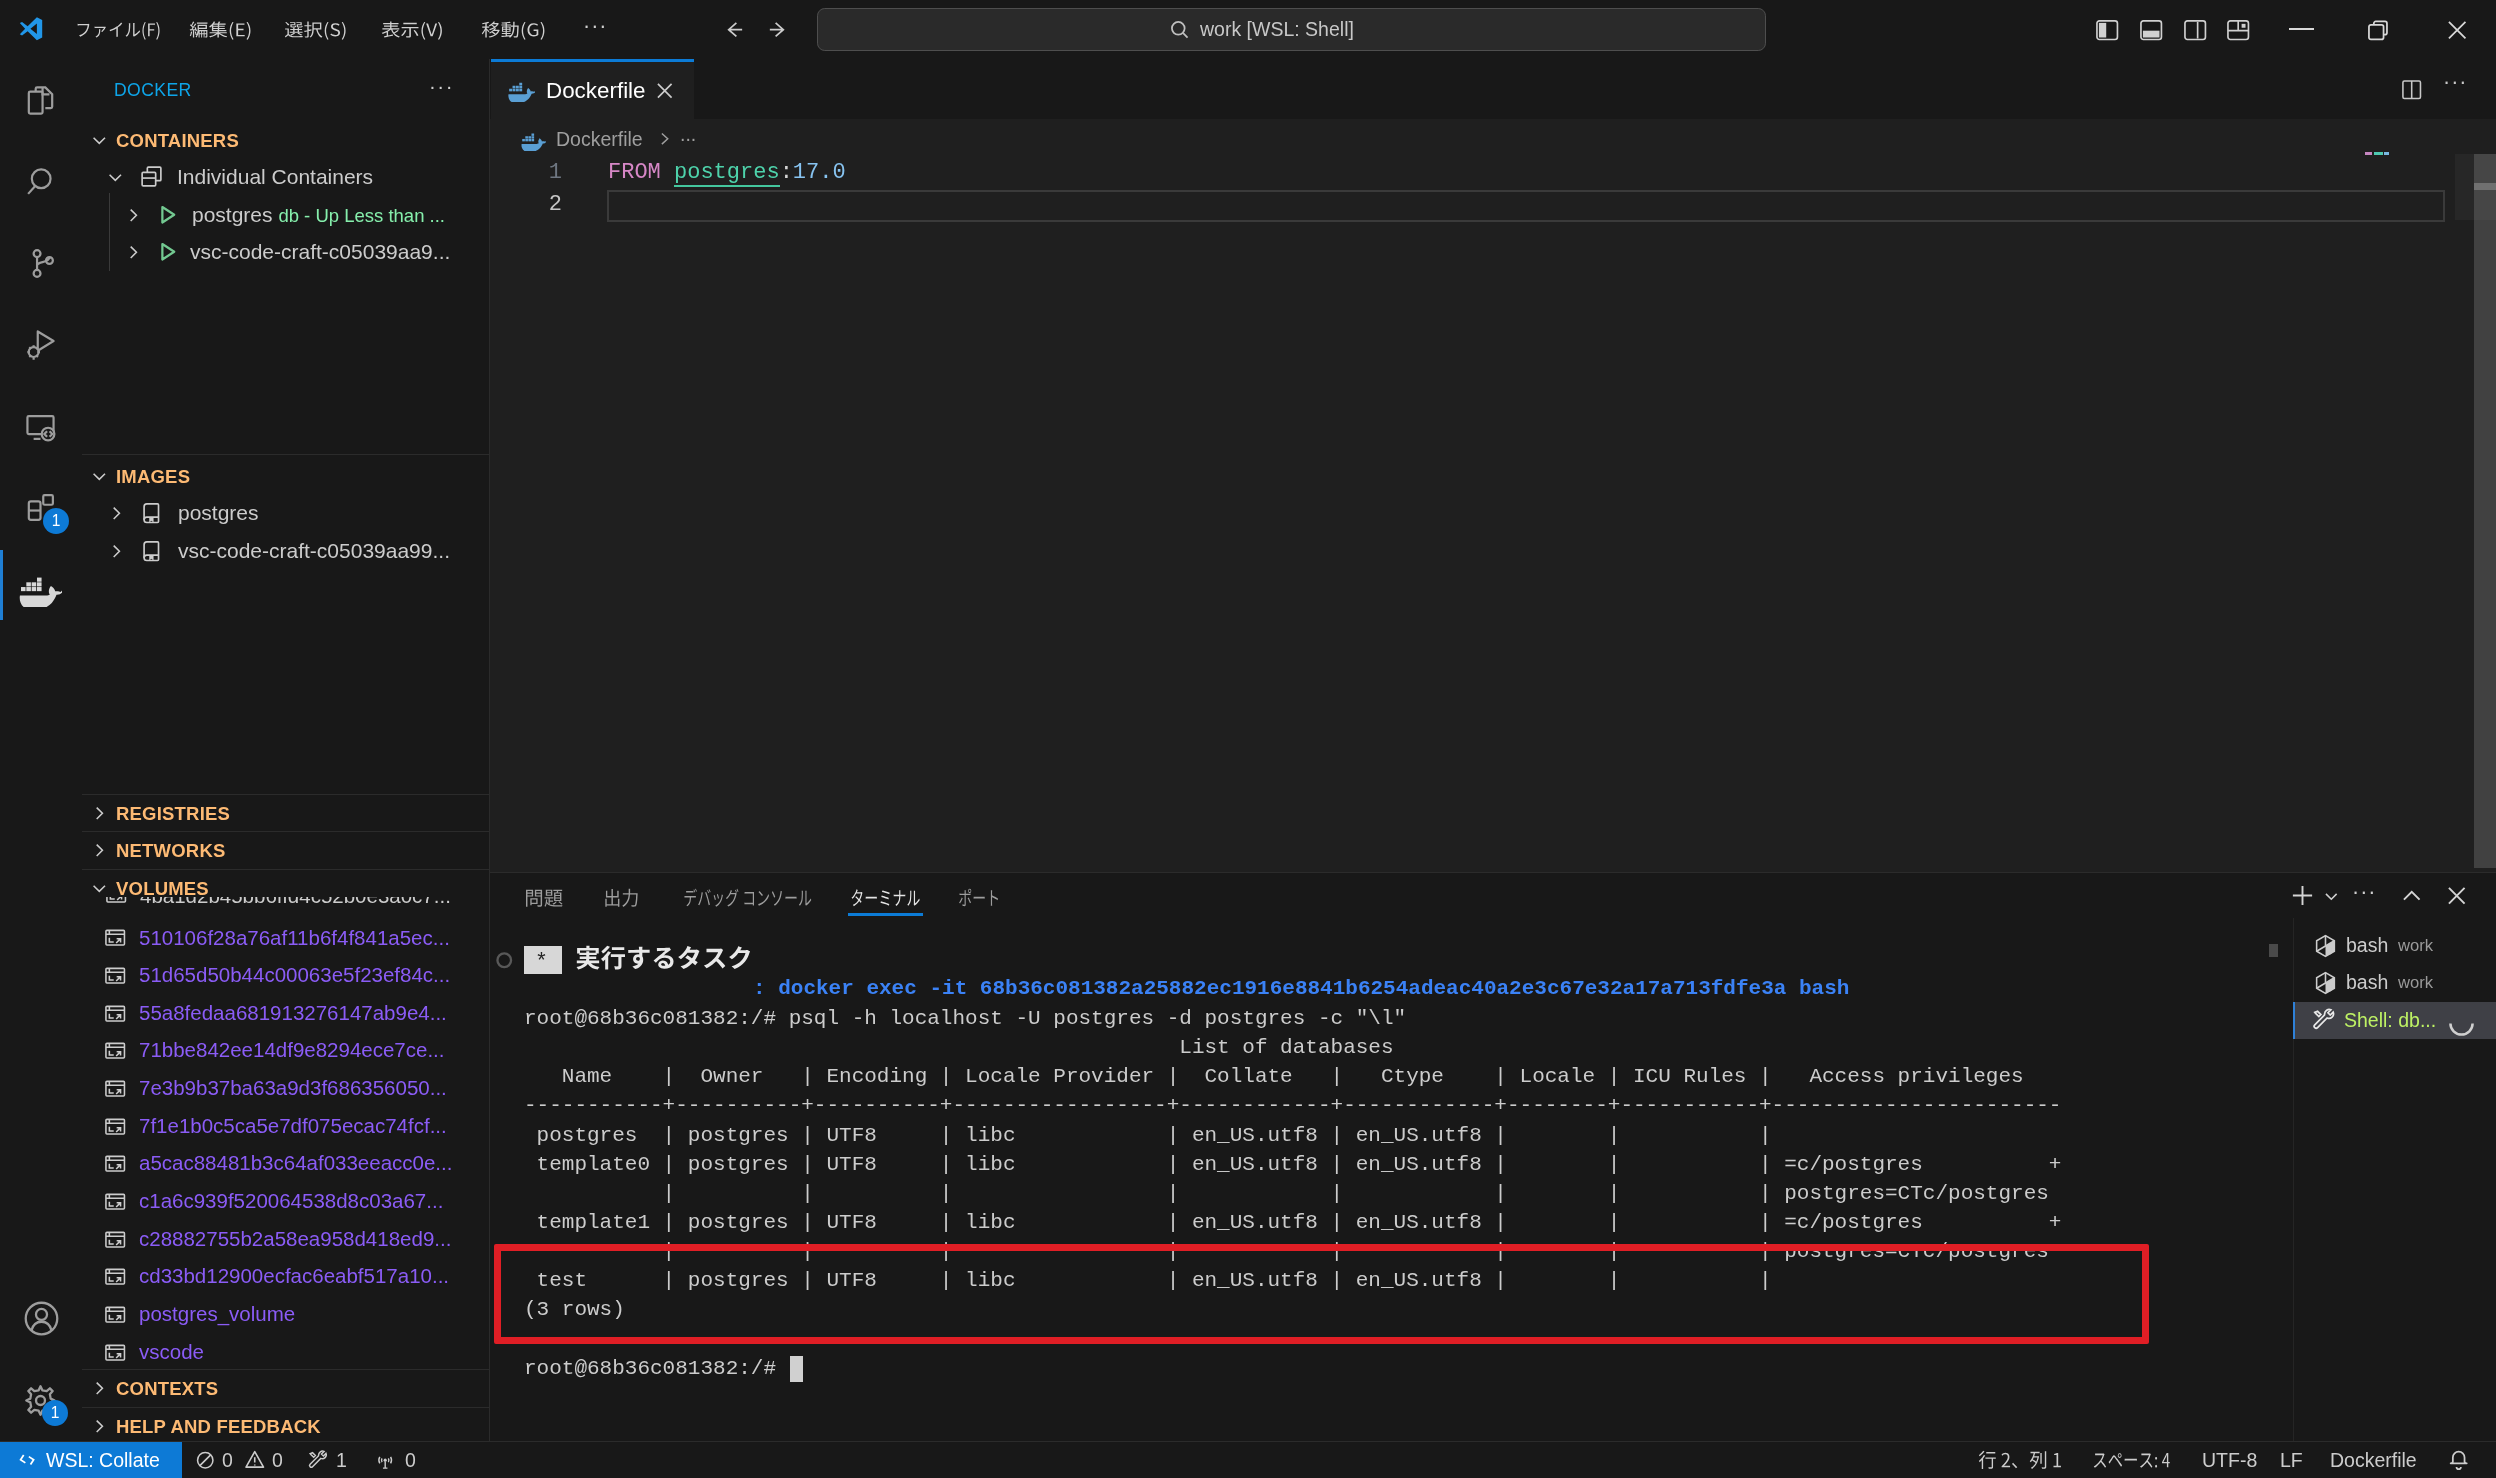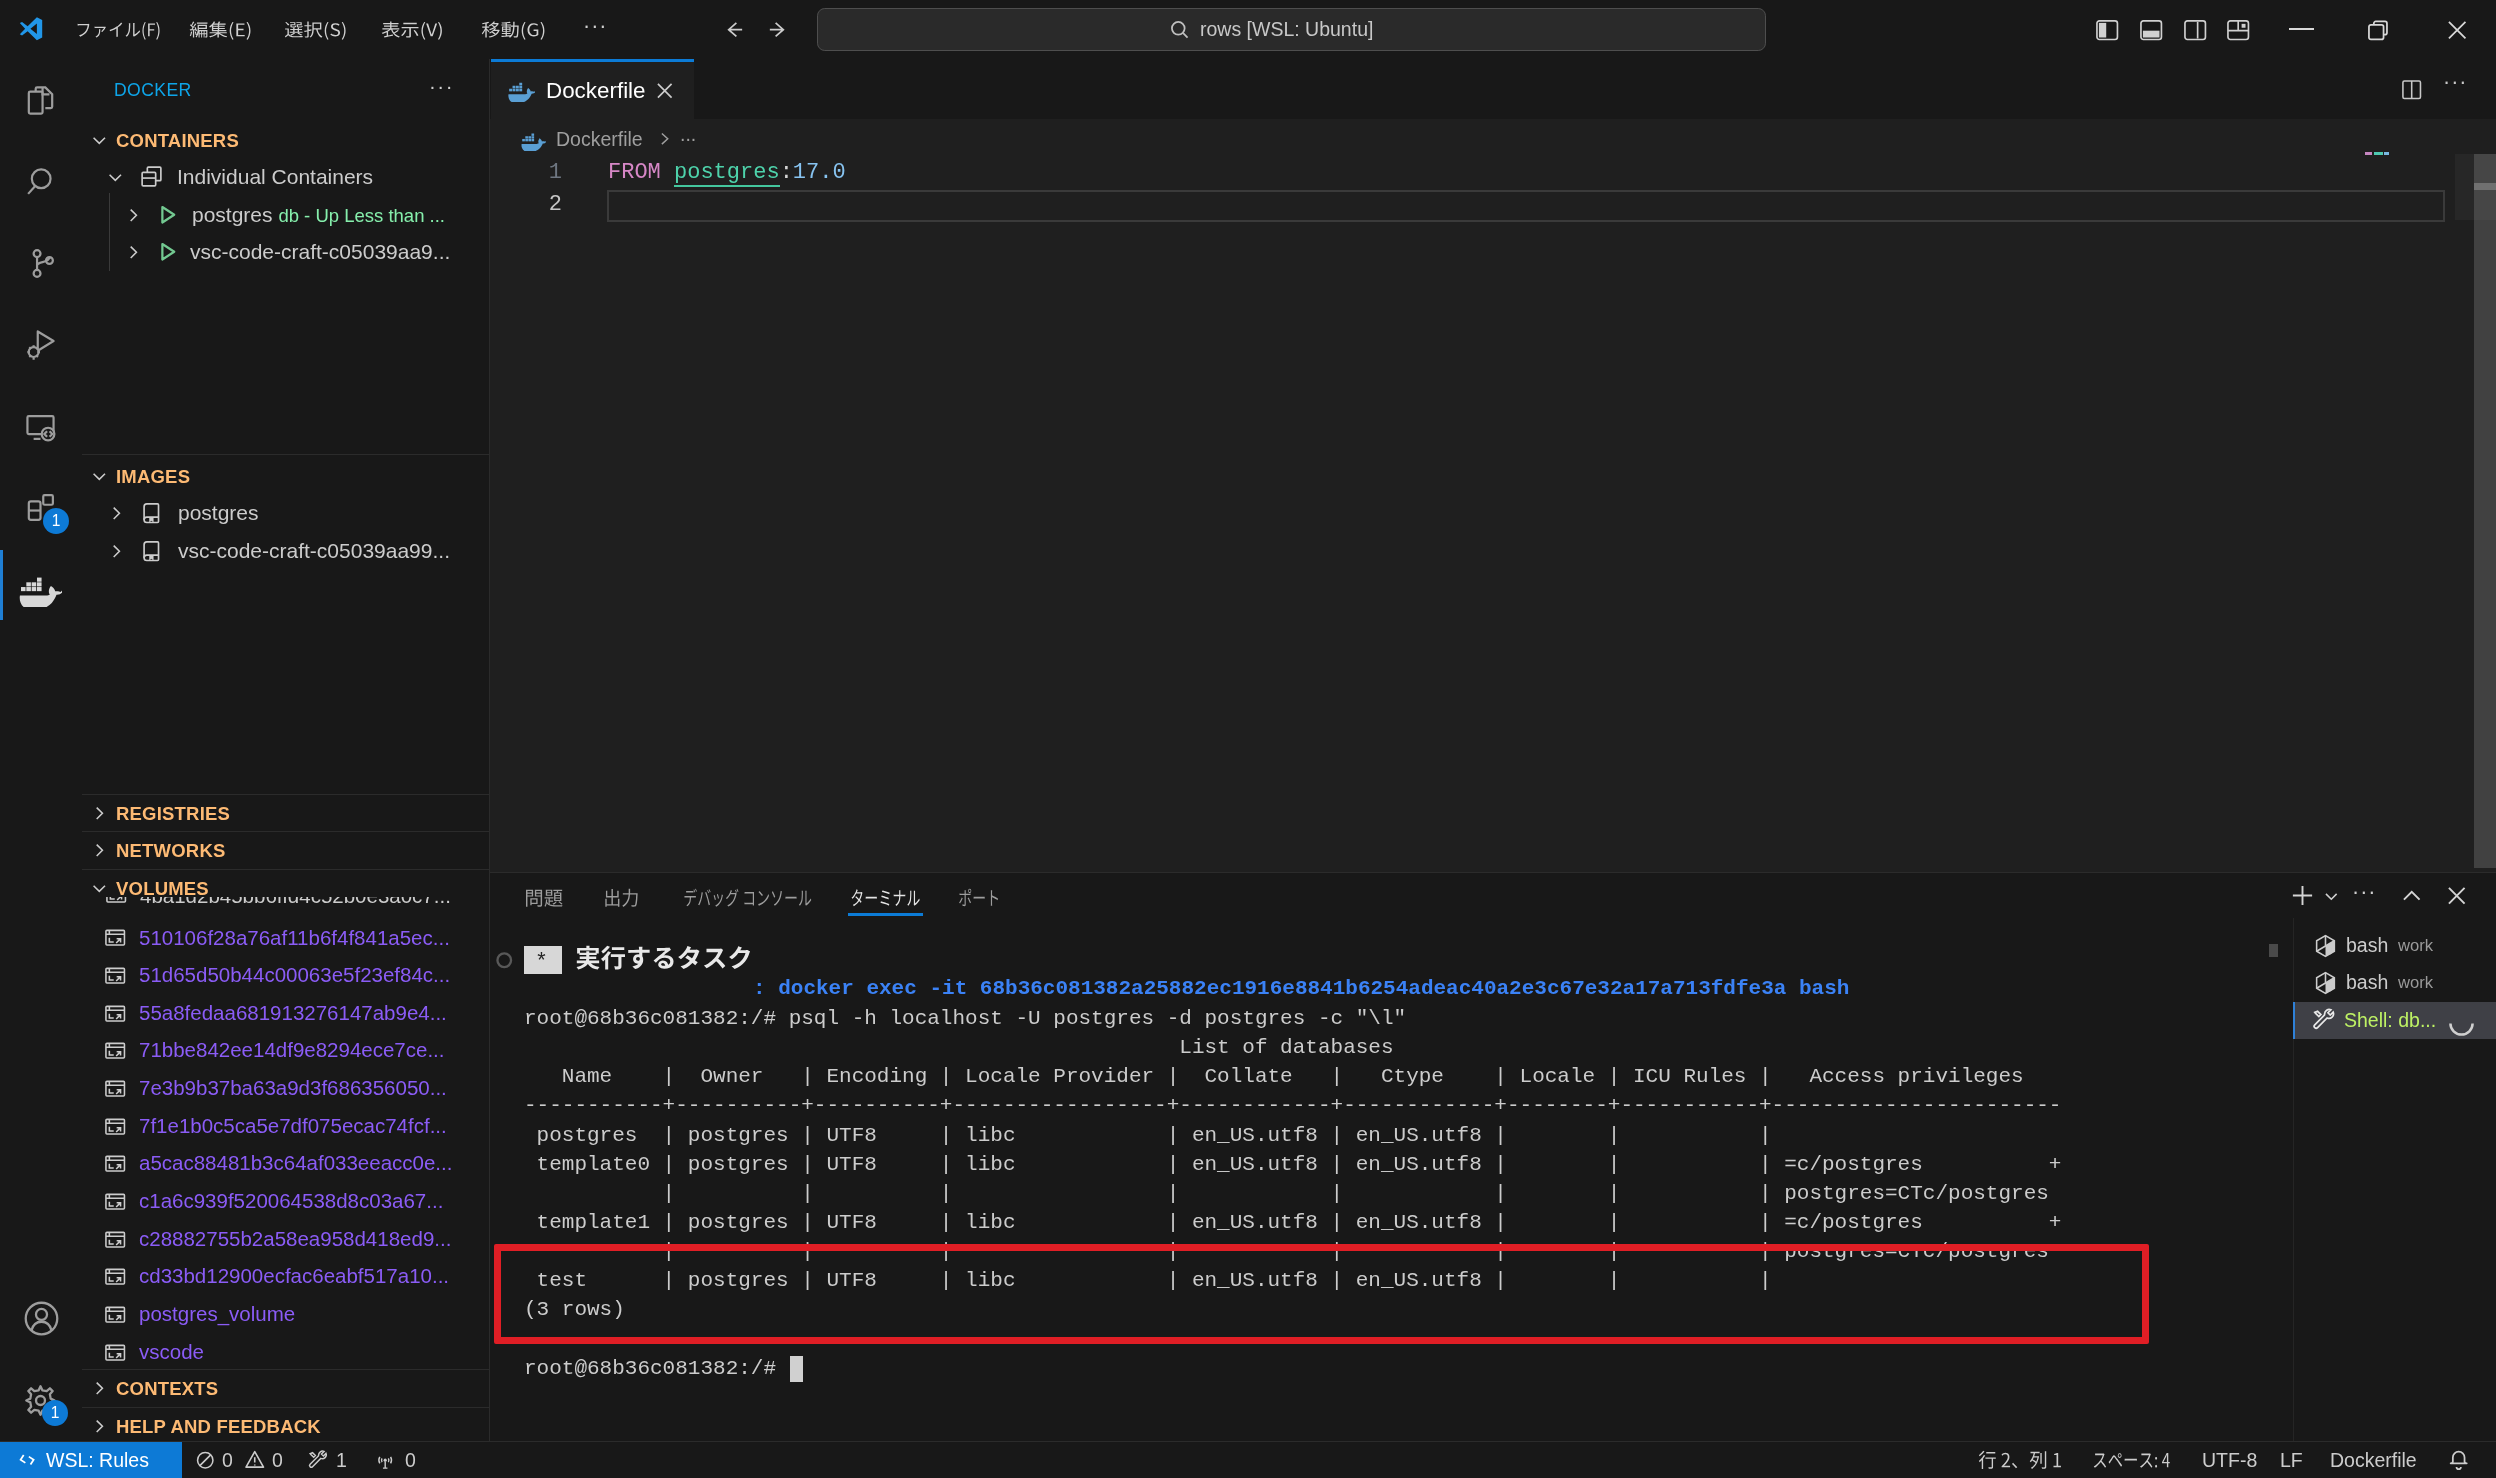--- a/index.html
+++ b/index.html
@@ -46,21 +46,21 @@
 <path d="M16 5 L8 12 L16 19 M8 12 H22"></path>
   </svg>
 <svg class="abs" style="left:766px;top:17.6px" width="25" height="23.4" viewBox="0 0 26 24" stroke="#cccccc" stroke-width="1.8" fill="none">
 <path d="M10 5 L18 12 L10 19 M18 12 H4"></path>
   </svg>
 <div class="abs" style="left:817px;top:7.8px;width:949px;height:43px;background:#2a2a2a;border:1px solid #4e4e4e;border-radius:7.8px"></div>
 <svg class="abs" style="left:1169px;top:18.5px" width="21.5" height="21.5" viewBox="0 0 22 22" stroke="#c0c0c0" stroke-width="1.8" fill="none">
 <circle cx="9.5" cy="9.5" r="6.5"></circle>
     <path d="M14.5 14.5 L19 19"></path>
   </svg>
-<div class="abs" style="left:1200px;top:17.6px;font-size:19.5px;color:#c8c8c8">rows [WSL: Ubuntu]</div>
+<div class="abs" style="left:1200px;top:17.6px;font-size:19.5px;color:#c8c8c8">work [WSL: Shell]</div>
 <svg class="abs" style="left:2095px;top:17.6px" width="24.4" height="24.4" viewBox="0 0 25 25">
 <rect x="2" y="3" width="21" height="19" rx="2.5" fill="none" stroke="#d0d0d0" stroke-width="1.7"></rect>
 <rect x="4" y="5" width="7.5" height="15" fill="#d0d0d0"></rect>
   </svg>
 <svg class="abs" style="left:2139px;top:17.6px" width="24.4" height="24.4" viewBox="0 0 25 25">
 <rect x="2" y="3" width="21" height="19" rx="2.5" fill="none" stroke="#d0d0d0" stroke-width="1.7"></rect>
 <rect x="4" y="13" width="17" height="7" fill="#d0d0d0"></rect>
   </svg>
 <svg class="abs" style="left:2183px;top:17.6px" width="24.4" height="24.4" viewBox="0 0 25 25">
 <rect x="2" y="3" width="21" height="19" rx="2.5" fill="none" stroke="#d0d0d0" stroke-width="1.7"></rect>
@@ -434,21 +434,21 @@
   </svg>
 <div class="abs" style="left:2344px;top:1009px;font-size:19.5px;color:#bef264">Shell: db...</div>
 <svg class="abs" style="left:2448px;top:1010px" width="27" height="27" viewBox="0 0 28 28" fill="none" stroke="#cfcfcf" stroke-width="2.6">
 <path d="M2.5 14 a11.5 11.5 0 0 0 23 0"></path>
   </svg>
 <div class="abs" style="left:0;top:1441px;width:2497px;height:37px;background:#181818;border-top:1px solid #2b2b2b"></div>
 <div class="abs" style="left:0;top:1442px;width:182px;height:36px;background:#0d7ad6"></div>
 <svg class="abs" style="left:17.6px;top:1450px" width="21.5" height="21.5" viewBox="0 0 16 16" fill="none" stroke="#ffffff" stroke-width="1.3">
 <path d="M5 3 L2 6 L5 9 M8.5 5 L11.5 8 L8.5 11" transform="rotate(-12 8 7)"></path>
   </svg>
-<div class="abs" style="left:46px;top:1449px;font-size:19.5px;color:#ffffff">WSL: Rules</div>
+<div class="abs" style="left:46px;top:1449px;font-size:19.5px;color:#ffffff">WSL: Collate</div>
 <svg class="abs" style="left:195px;top:1450px" width="20.5" height="20.5" viewBox="0 0 16 16" fill="none" stroke="#cccccc" stroke-width="1.2">
 <circle cx="8" cy="8" r="6"></circle>
     <path d="M3.8 12.2 L12.2 3.8"></path>
   </svg>
 <div class="abs" style="left:222px;top:1449px;font-size:19.5px;color:#cccccc">0</div>
 <svg class="abs" style="left:244px;top:1449px" width="21.5" height="21.5" viewBox="0 0 16 16" fill="none" stroke="#cccccc" stroke-width="1.2">
 <path d="M8 2 L14.5 13.5 H1.5 Z" stroke-linejoin="round"></path>
     <path d="M8 6.2 V10 M8 11.5 v0.8"></path>
   </svg>
 <div class="abs" style="left:272px;top:1449px;font-size:19.5px;color:#cccccc">0</div>

